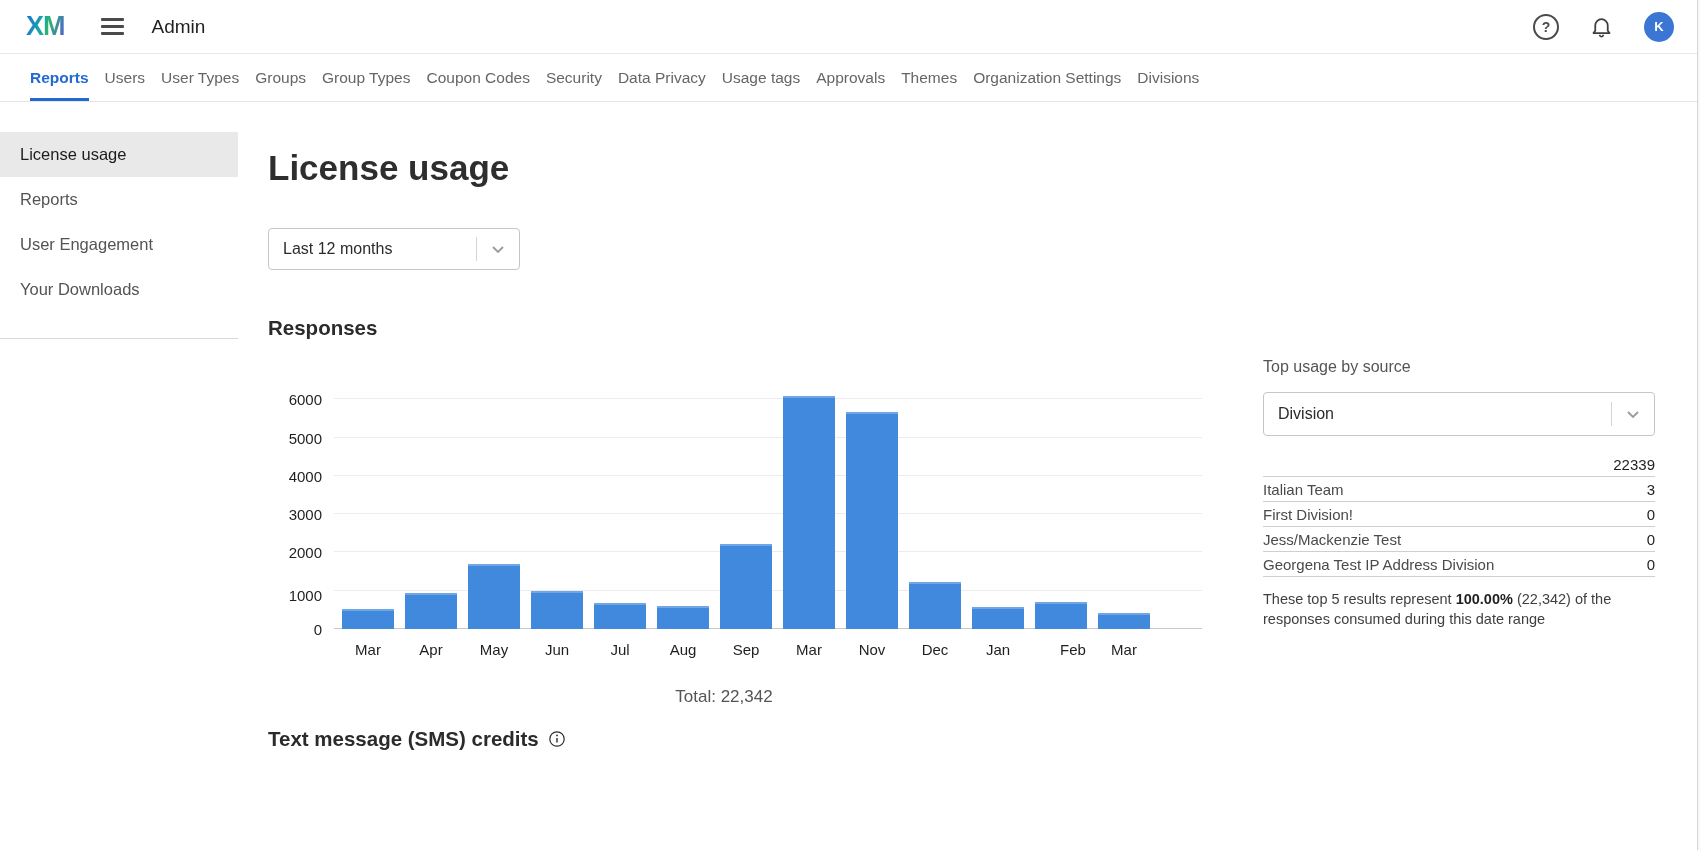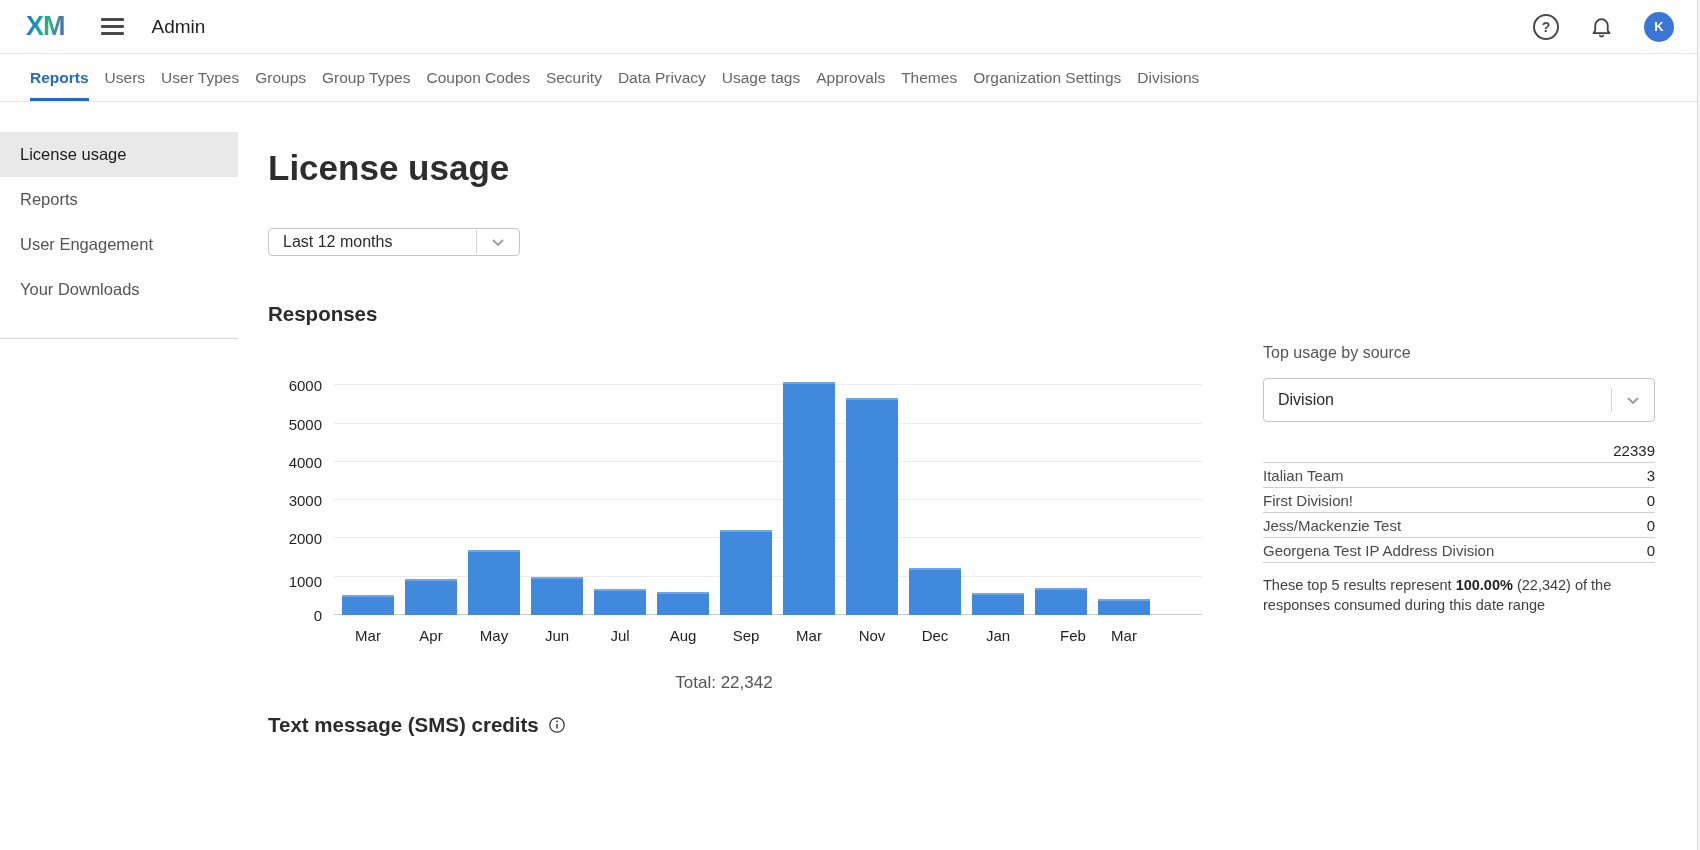--- a/index.html
+++ b/index.html
@@ -34,21 +34,21 @@
   .sidebar { width:238px; flex:none; padding-top:30px; }
   .side-item { padding:13px 20px; font-size:16.5px; color:#545454; cursor:pointer; }
   .side-item.selected { background:#e9e9e9; color:#1c1c1c; }
   .side-divider { border-top:1px solid #d8d8d8; margin-top:26px; }
   .legacy-box { display:inline-block; margin:18px 0 0 5px; border:4px solid #b0342c; }
   .legacy-item { padding:9px 16px; font-size:16.5px; color:#545454; cursor:pointer; }
 
   
   .main { flex:1; padding-left:30px; }
   .page-title { margin-top:46px; font-size:35px; font-weight:600; color:#2e2e2e; }
-  .select { margin-top:40px; width:252px; height:28px; border:1px solid #c6c6c6; border-radius:4px;
+  .select { margin-top:40px; width:252px; height:42px; border:1px solid #c6c6c6; border-radius:4px;
             display:flex; align-items:center; background:#fff; cursor:pointer; }
   .select .val { flex:1; padding-left:14px; font-size:16px; color:#2b2b2b; }
   .select .sep { width:1px; height:24px; background:#d4d4d4; }
   .select .chev { width:42px; display:flex; align-items:center; justify-content:center; }
   .section-title { margin-top:46px; font-size:20.5px; font-weight:bold; color:#2b2b2b; }
 
   
   .chart-region { display:flex; margin-top:18px; }
   .chart-block { width:955px; flex:none; padding-top:26px; }
   .plot-row { display:flex; }

